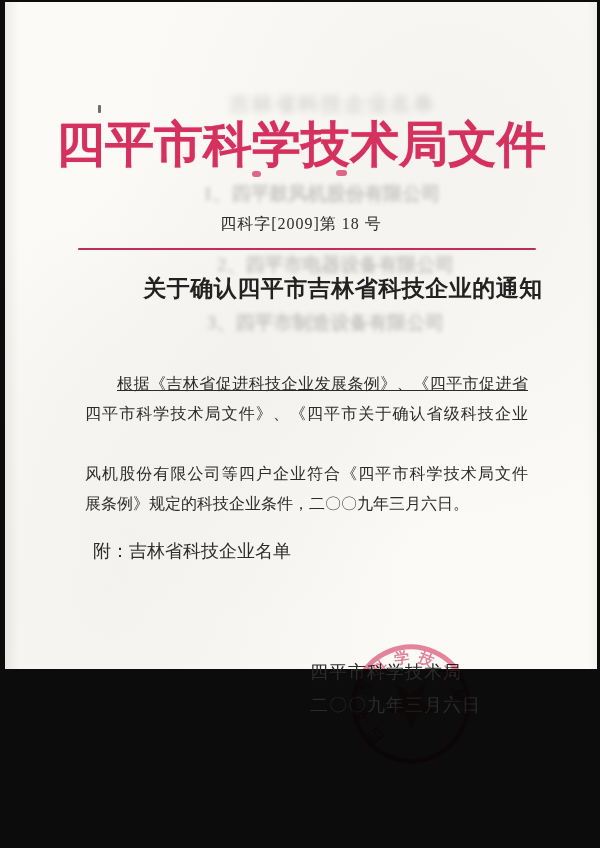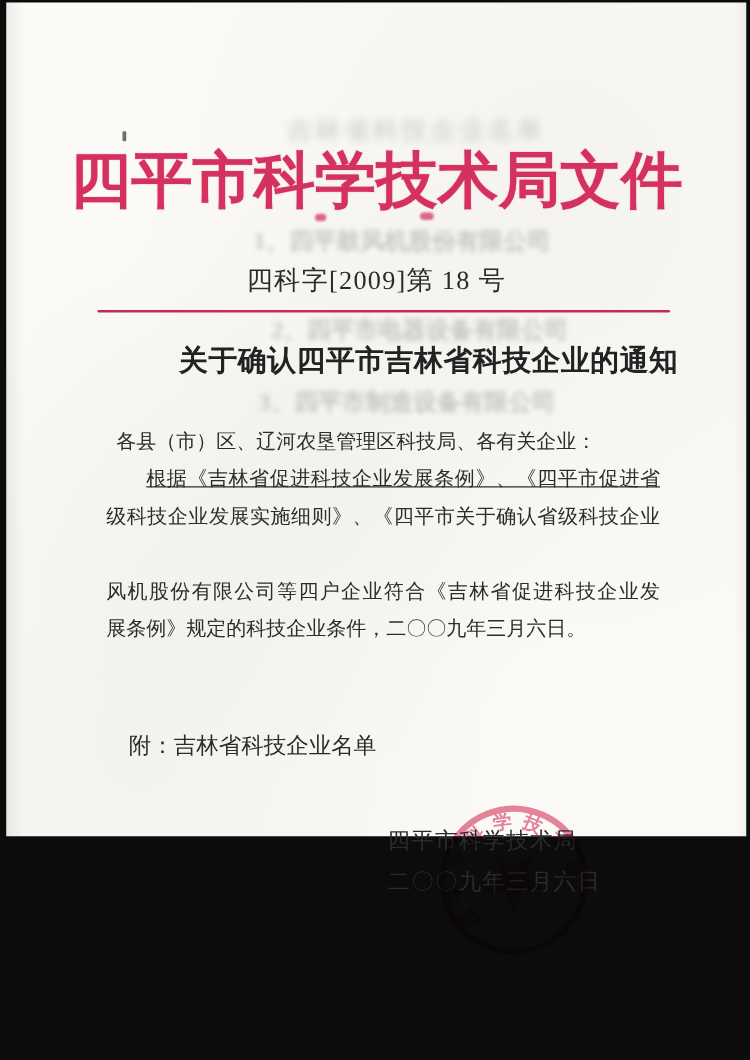--- a/index.html
+++ b/index.html
@@ -21,21 +21,21 @@
   .abs{position:absolute;}
   .agency-header{
     left:0;width:100%;top:102px;height:82px;line-height:82px;
     text-align:center;font-size:49px;font-weight:700;
     color:#d5315f;letter-spacing:0px;
     text-shadow:0 0 1px rgba(213,49,95,0.55);
     white-space:nowrap;
   }
   .doc-number{
     left:0;width:100%;top:209px;height:26px;line-height:26px;
-    text-align:center;font-size:21px;color:#2b2b2b;letter-spacing:1px;
+    text-align:center;font-size:16px;color:#2b2b2b;letter-spacing:1px;
   }
   .red-rule{
     left:73px;top:246px;width:458px;height:2px;
     background:linear-gradient(90deg,#b63058,#c92a5c 20%,#c92a5c 80%,#b63058);
     border-radius:1px;
   }
   .notice-title{
     left:0;width:100%;top:267px;height:40px;line-height:40px;
     text-align:center;font-size:23px;font-weight:700;color:#222;
     letter-spacing:0.5px;white-space:nowrap;margin-left:42px;
@@ -47,22 +47,22 @@
   .bline.just{
     white-space:normal;text-align:justify;text-align-last:justify;
   }
   .salutation{left:88px;top:337px;width:470px;}
   .bl1{left:80px;top:367px;width:411px;padding-left:32px;text-decoration:underline;}
   .bl2{left:80px;top:397px;width:443px;}
   .bl3{left:80px;top:427px;width:443px;}
   .bl4{left:80px;top:457px;width:443px;}
   .bl5{left:80px;top:487px;width:443px;}
   .attachment{
-    left:88px;top:580px;height:28px;line-height:28px;
-    font-size:18px;color:#2c2c2c;white-space:nowrap;margin-left:10px;
+    left:88px;top:535px;height:28px;line-height:28px;
+    font-size:18px;color:#2c2c2c;white-space:nowrap;
   }
   .issuer{
     left:305px;top:657px;height:26px;line-height:26px;
     font-size:18px;color:#2b2b2b;letter-spacing:1px;white-space:nowrap;
   }
   .issue-date{
     left:305px;top:690px;height:26px;line-height:26px;
     font-size:18px;color:#2b2b2b;letter-spacing:1px;white-space:nowrap;
   }
   .seal{
@@ -105,24 +105,23 @@
   <div class="abs speck-red-2"></div>
 
   <div class="abs agency-header">四平市科学技术局文件</div>
 
   <div class="abs doc-number">四科字[2009]第 18 号</div>
 
   <div class="abs red-rule"></div>
 
   <div class="abs notice-title">关于确认四平市吉林省科技企业的通知</div>
 
-  <div class="abs bline salutation">各县（市）区、辽河农垦管理区科技局、各有关企业：</div>
   <div class="abs bline just bl1">根据《吉林省促进科技企业发展条例》、《四平市促进省</div>
-  <div class="abs bline just bl2">级科技企业发展实施细则》、《四平市关于确认省级科技企业</div>
-  <div class="abs bline just bl4">风机股份有限公司等四户企业符合《吉林省促进科技企业发</div>
+  <div class="abs bline just bl2">四平市科学技术局文件》、《四平市关于确认省级科技企业</div>
+  <div class="abs bline just bl4">风机股份有限公司等四户企业符合《四平市科学技术局文件</div>
   <div class="abs bline bl5">展条例》规定的科技企业条件，二〇〇九年三月六日。</div>
 
   <div class="abs attachment">附：吉林省科技企业名单</div>
 
   <div class="abs issuer">四平市科学技术局</div>
   <div class="abs issue-date">二〇〇九年三月六日</div>
 
   <svg class="abs seal" viewBox="0 0 124 124">
     <g transform="rotate(-22 62 62)">
       <circle cx="62" cy="62" r="57" fill="none" stroke="#e0607f" stroke-width="5" opacity="0.9"></circle>

